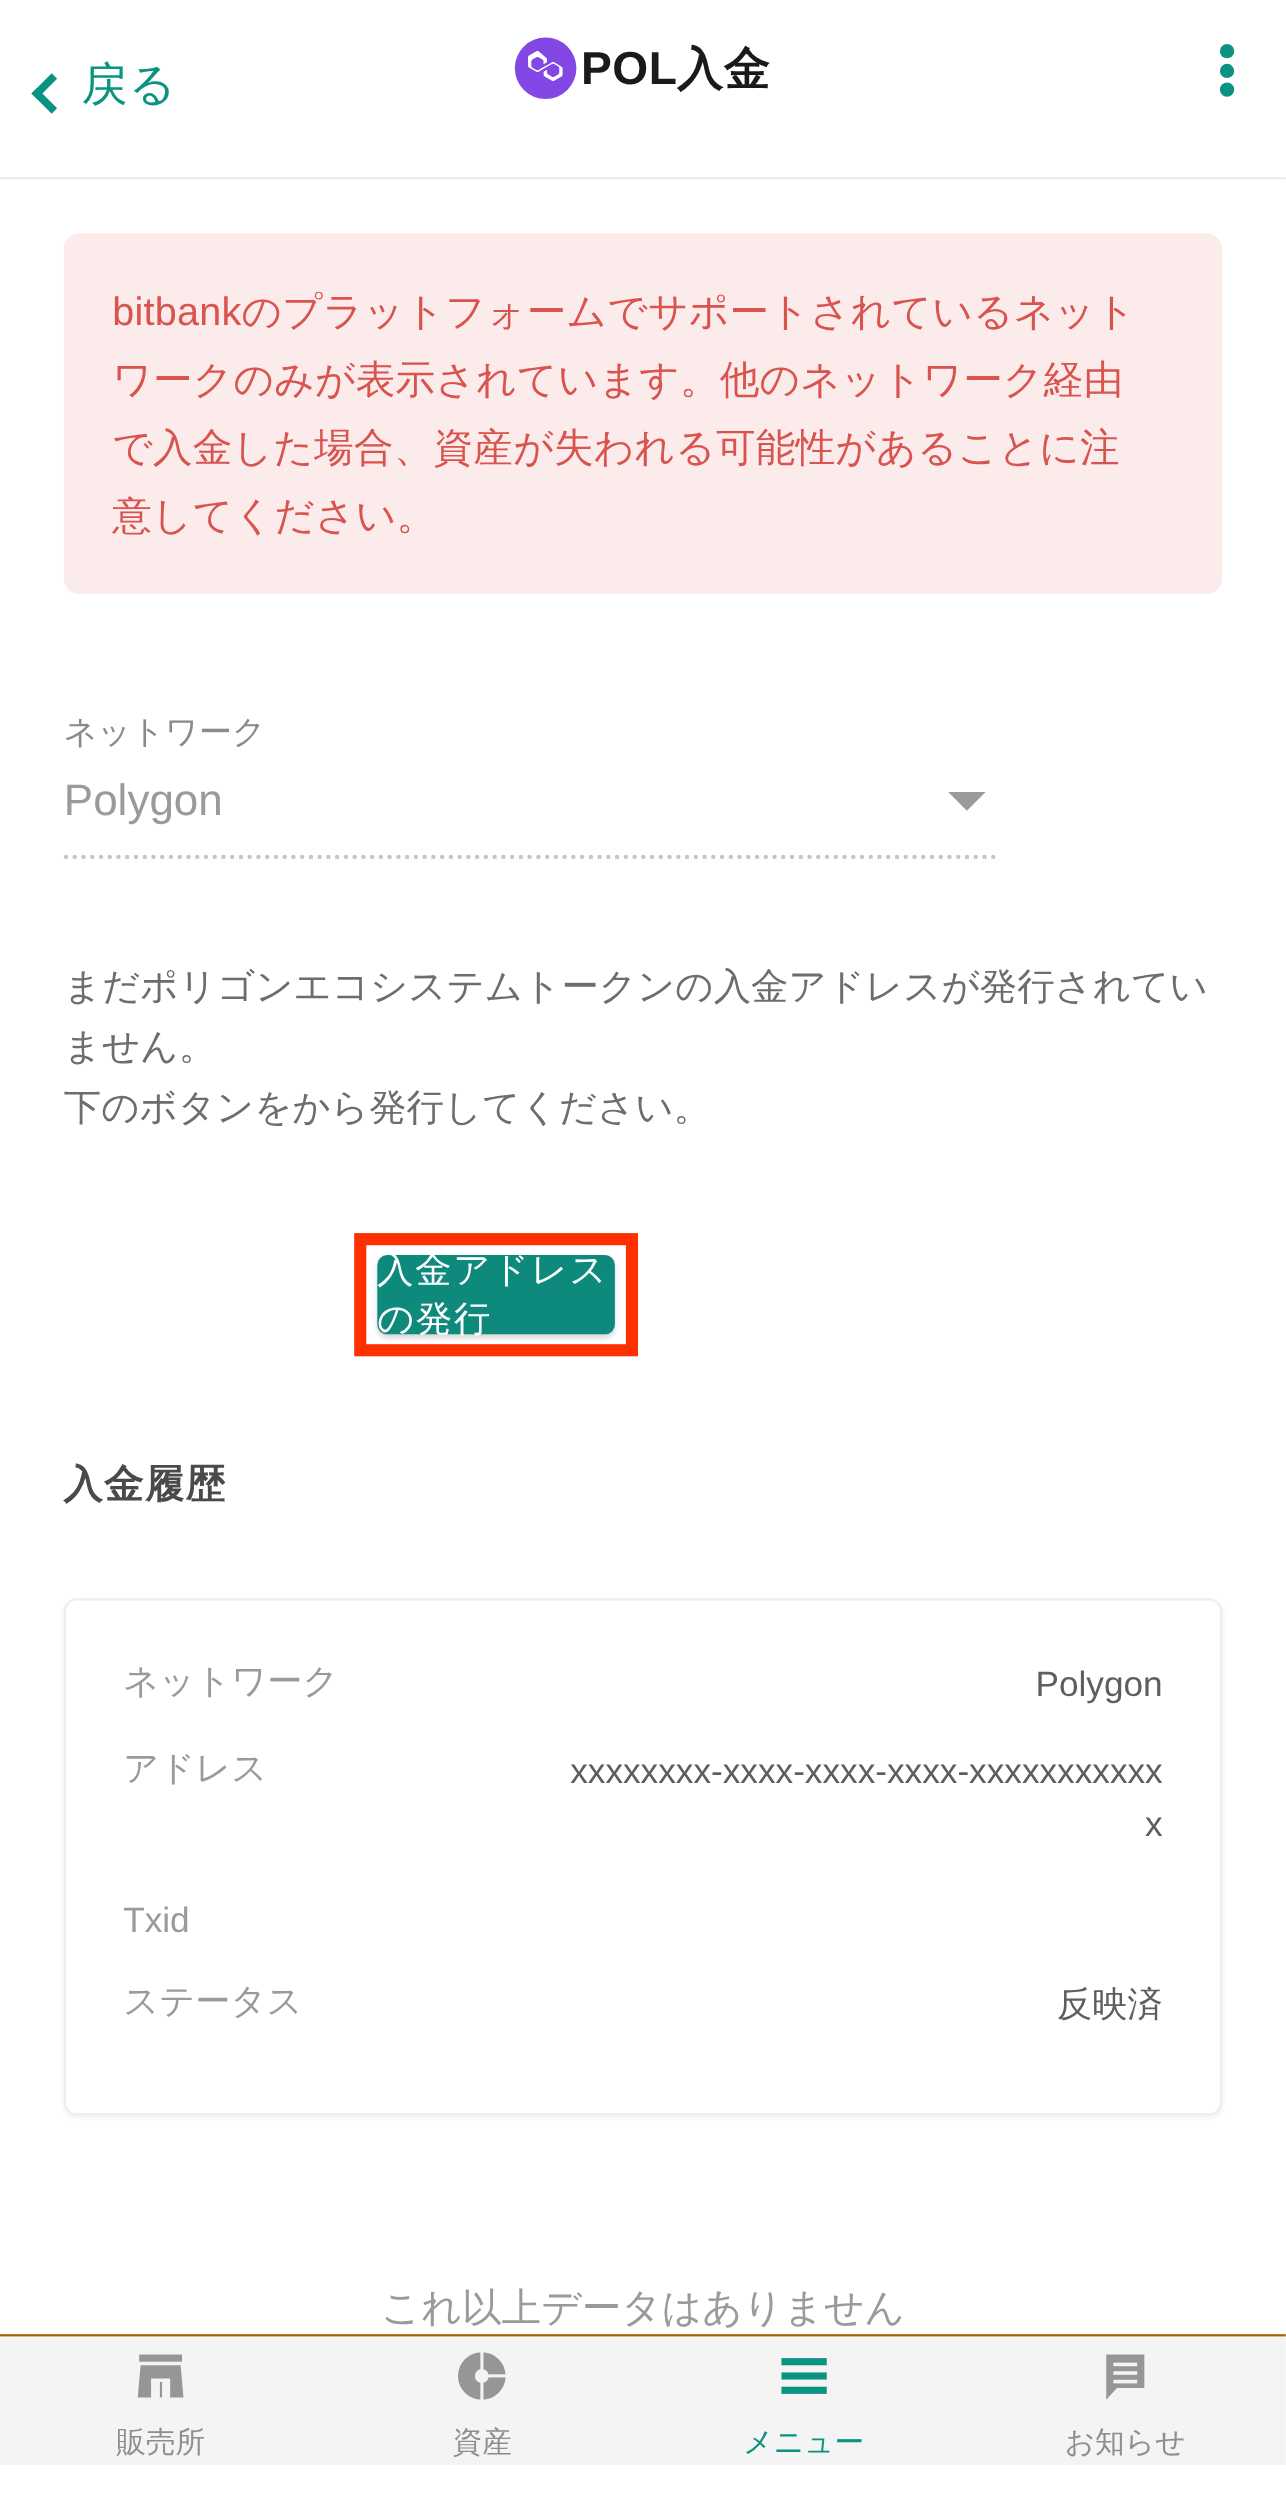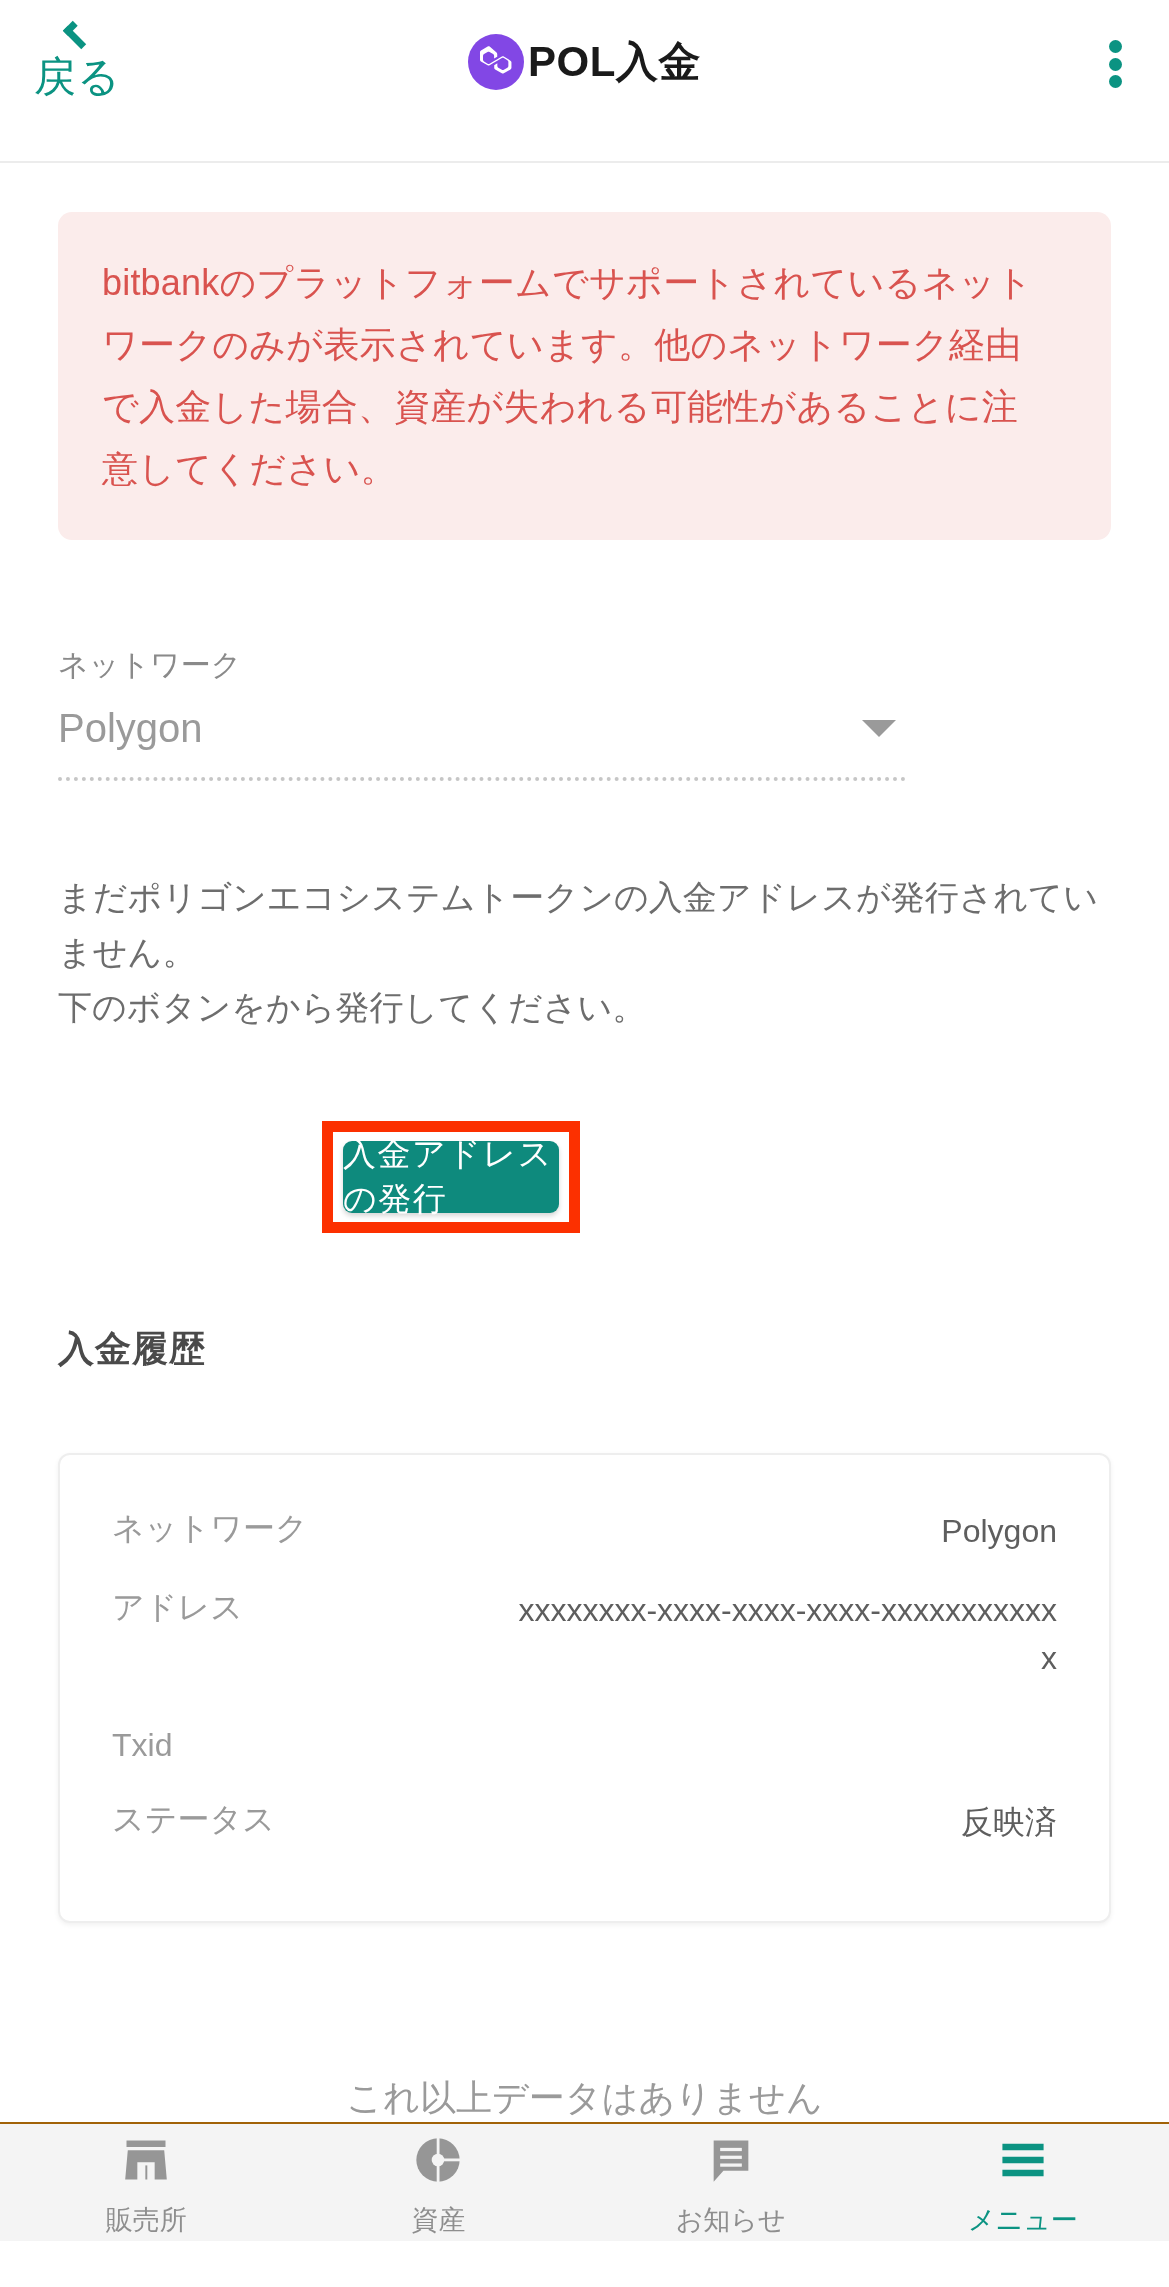--- a/index.html
+++ b/index.html
@@ -24,25 +24,24 @@
     left: 0; top: 0;
     width: 1169px;
     height: 163px;
     background: #ffffff;
     border-bottom: 2px solid #ececec;
   }
   .back-btn {
     position: absolute;
     left: 34px; top: 26px;
     display: flex;
-    align-items: center;
+    align-items: flex-end;
     gap: 14px;
     height: 72px;
     cursor: pointer;
-    flex-direction: column;
   }
   .chev {
     display: block;
     width: 26px; height: 26px;
     border-left: 7px solid #0b9382;
     border-bottom: 7px solid #0b9382;
     transform: rotate(45deg);
     margin-top: 2px;
   }
   .back-label {
@@ -351,34 +350,34 @@
     <div class="nav-item">
       <svg class="nav-icon" viewBox="0 0 24 24">
         <circle cx="12" cy="12" r="10" fill="#969696"></circle>
         <rect x="11.4" y="1.5" width="1.3" height="21" fill="#f4f4f4"></rect>
         <rect x="12" y="11.3" width="10.5" height="1.3" fill="#f4f4f4"></rect>
         <circle cx="12" cy="12" r="2.9" fill="#f4f4f4"></circle>
       </svg>
       <span class="nav-label">資産</span>
     </div>
 
+    <div class="nav-item active">
+      <svg class="nav-icon" viewBox="0 0 24 24">
+        <rect x="2.5" y="4.5" width="19" height="3" fill="#0b9382"></rect>
+        <rect x="2.5" y="10.5" width="19" height="3" fill="#0b9382"></rect>
+        <rect x="2.5" y="16.5" width="19" height="3" fill="#0b9382"></rect>
+      </svg>
+      <span class="nav-label">メニュー</span>
+    </div>
+
     <div class="nav-item">
       <svg class="nav-icon" viewBox="0 0 24 24">
         <path d="M4 3 H20 V17 H8.5 L4 22 Z" fill="#969696"></path>
         <rect x="7" y="6.4" width="10" height="1.5" fill="#f4f4f4"></rect>
         <rect x="7" y="10" width="10" height="1.5" fill="#f4f4f4"></rect>
         <rect x="7" y="13.6" width="10" height="1.5" fill="#f4f4f4"></rect>
       </svg>
       <span class="nav-label">お知らせ</span>
     </div>
 
-    <div class="nav-item active">
-      <svg class="nav-icon" viewBox="0 0 24 24">
-        <rect x="2.5" y="4.5" width="19" height="3" fill="#0b9382"></rect>
-        <rect x="2.5" y="10.5" width="19" height="3" fill="#0b9382"></rect>
-        <rect x="2.5" y="16.5" width="19" height="3" fill="#0b9382"></rect>
-      </svg>
-      <span class="nav-label">メニュー</span>
-    </div>
-
   </div>
 
 </div>
 
 </body></html>

